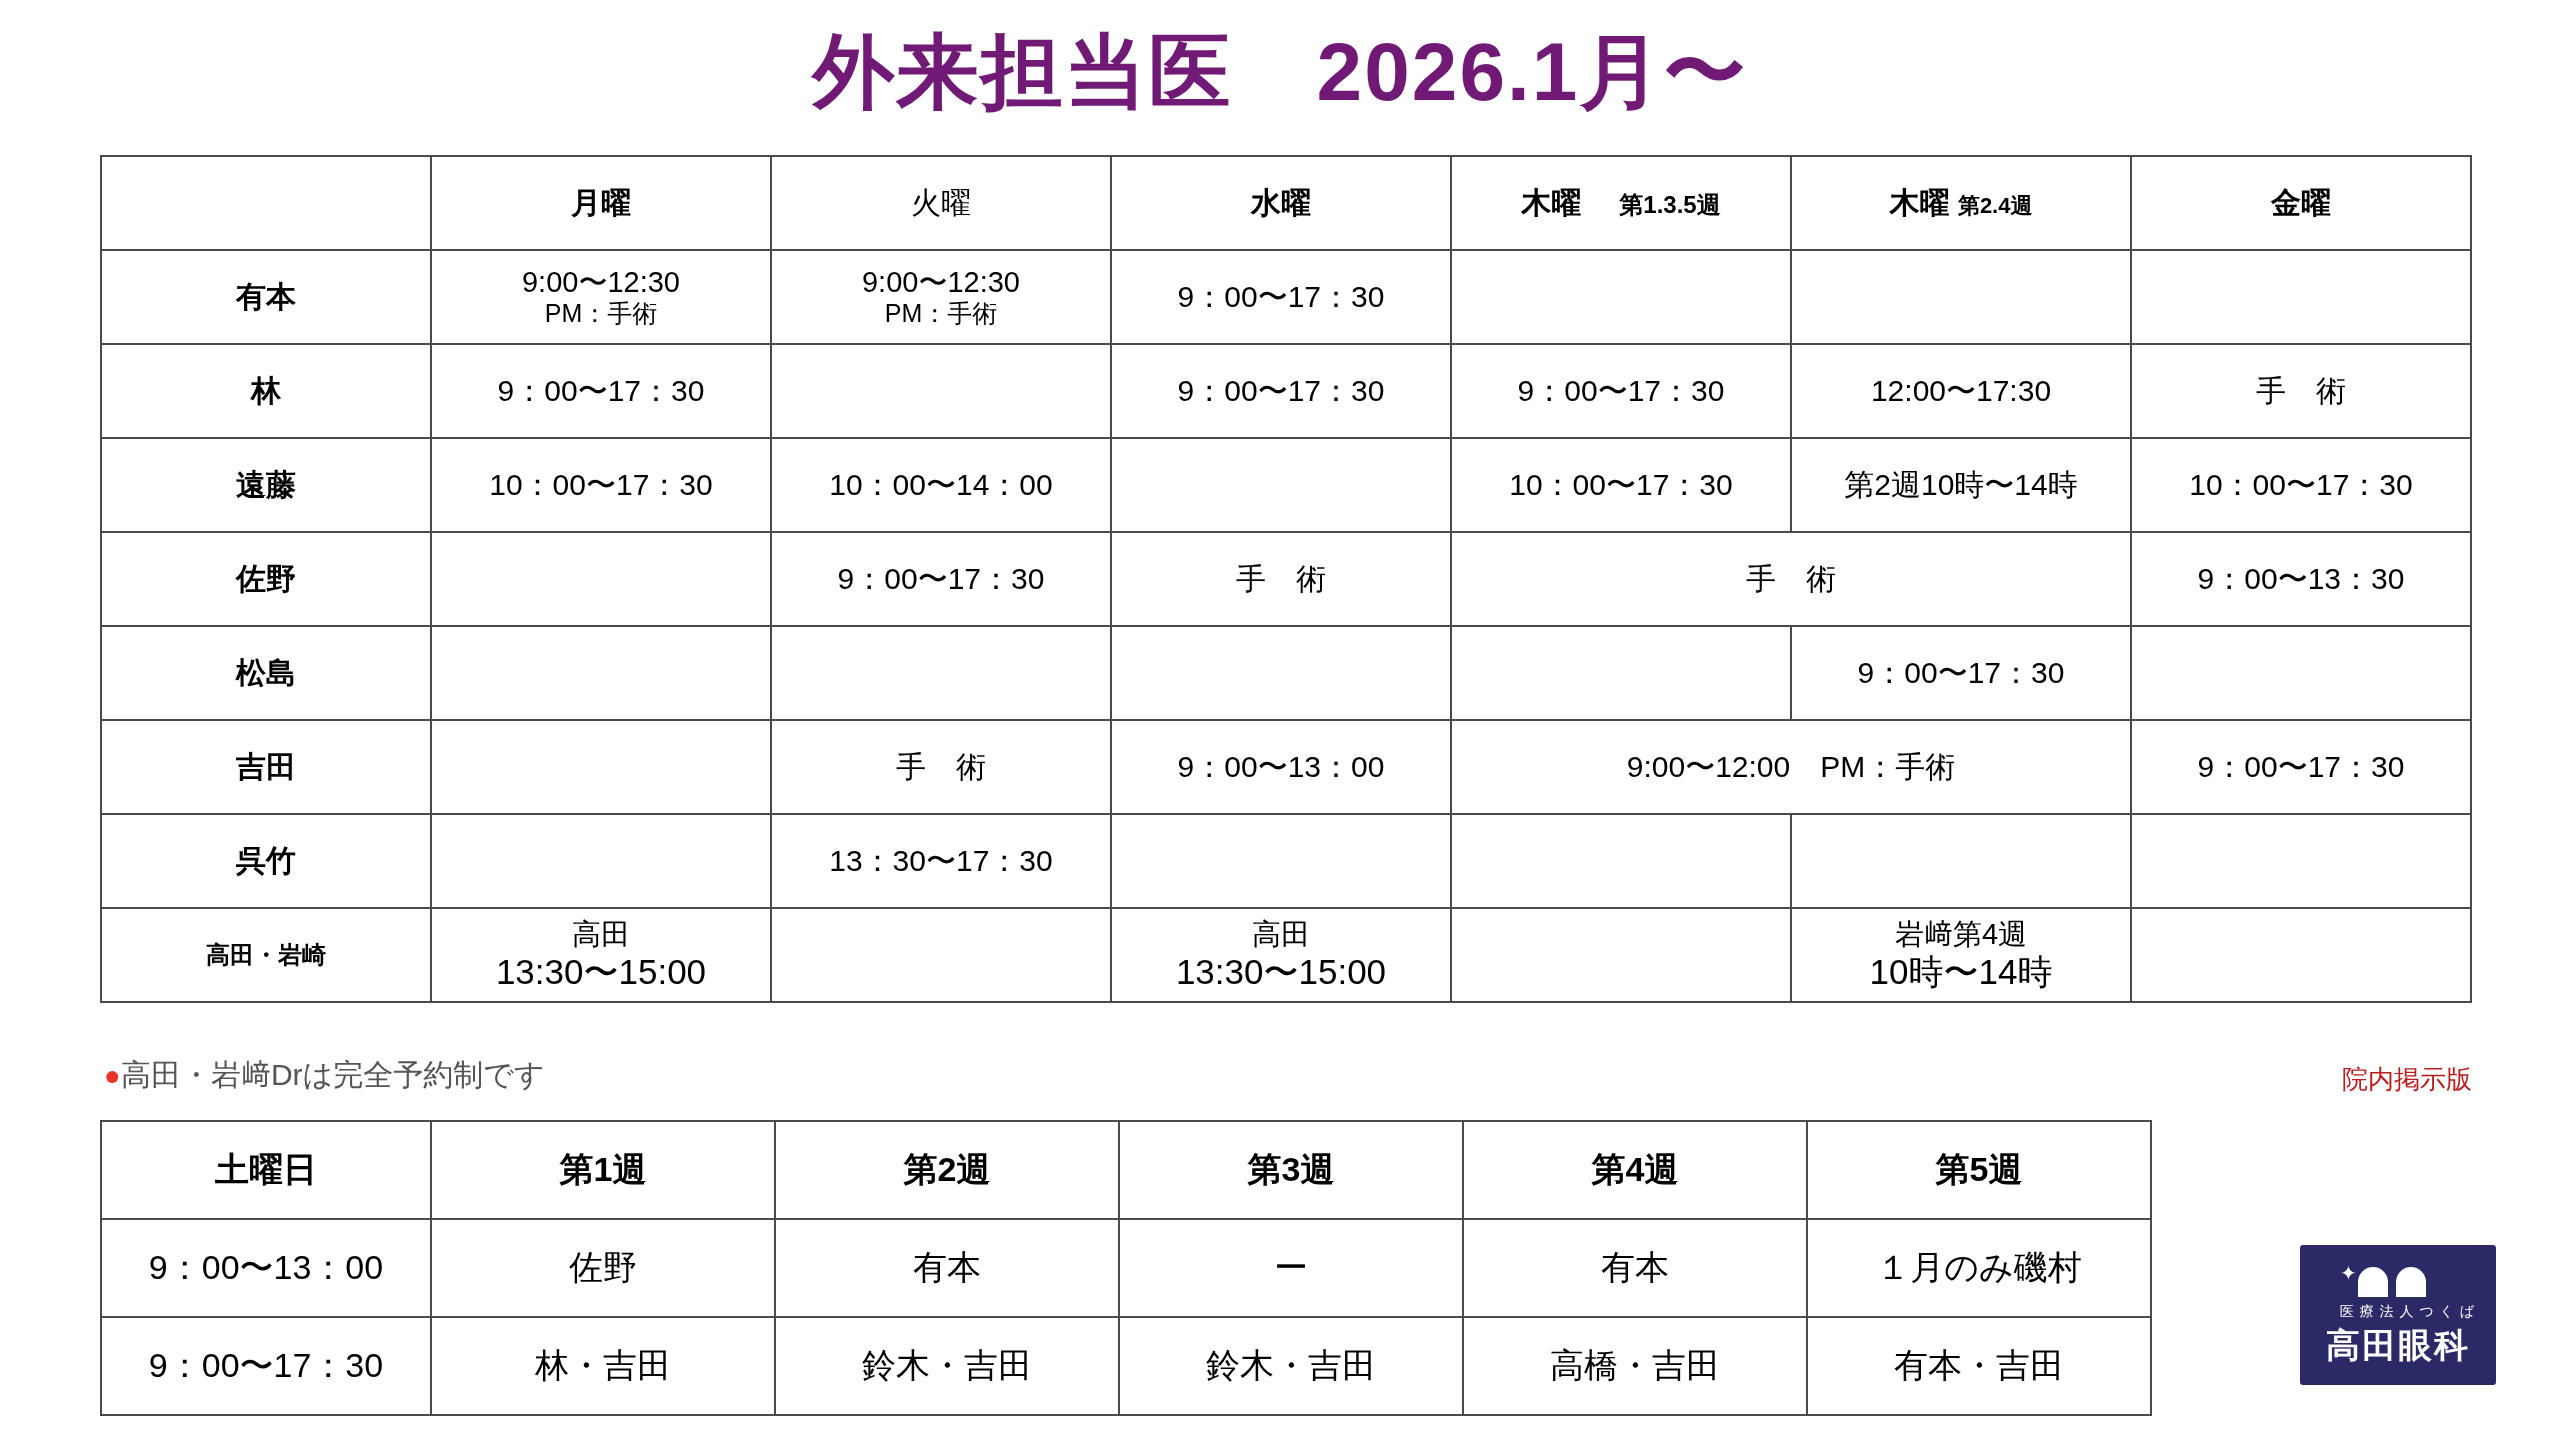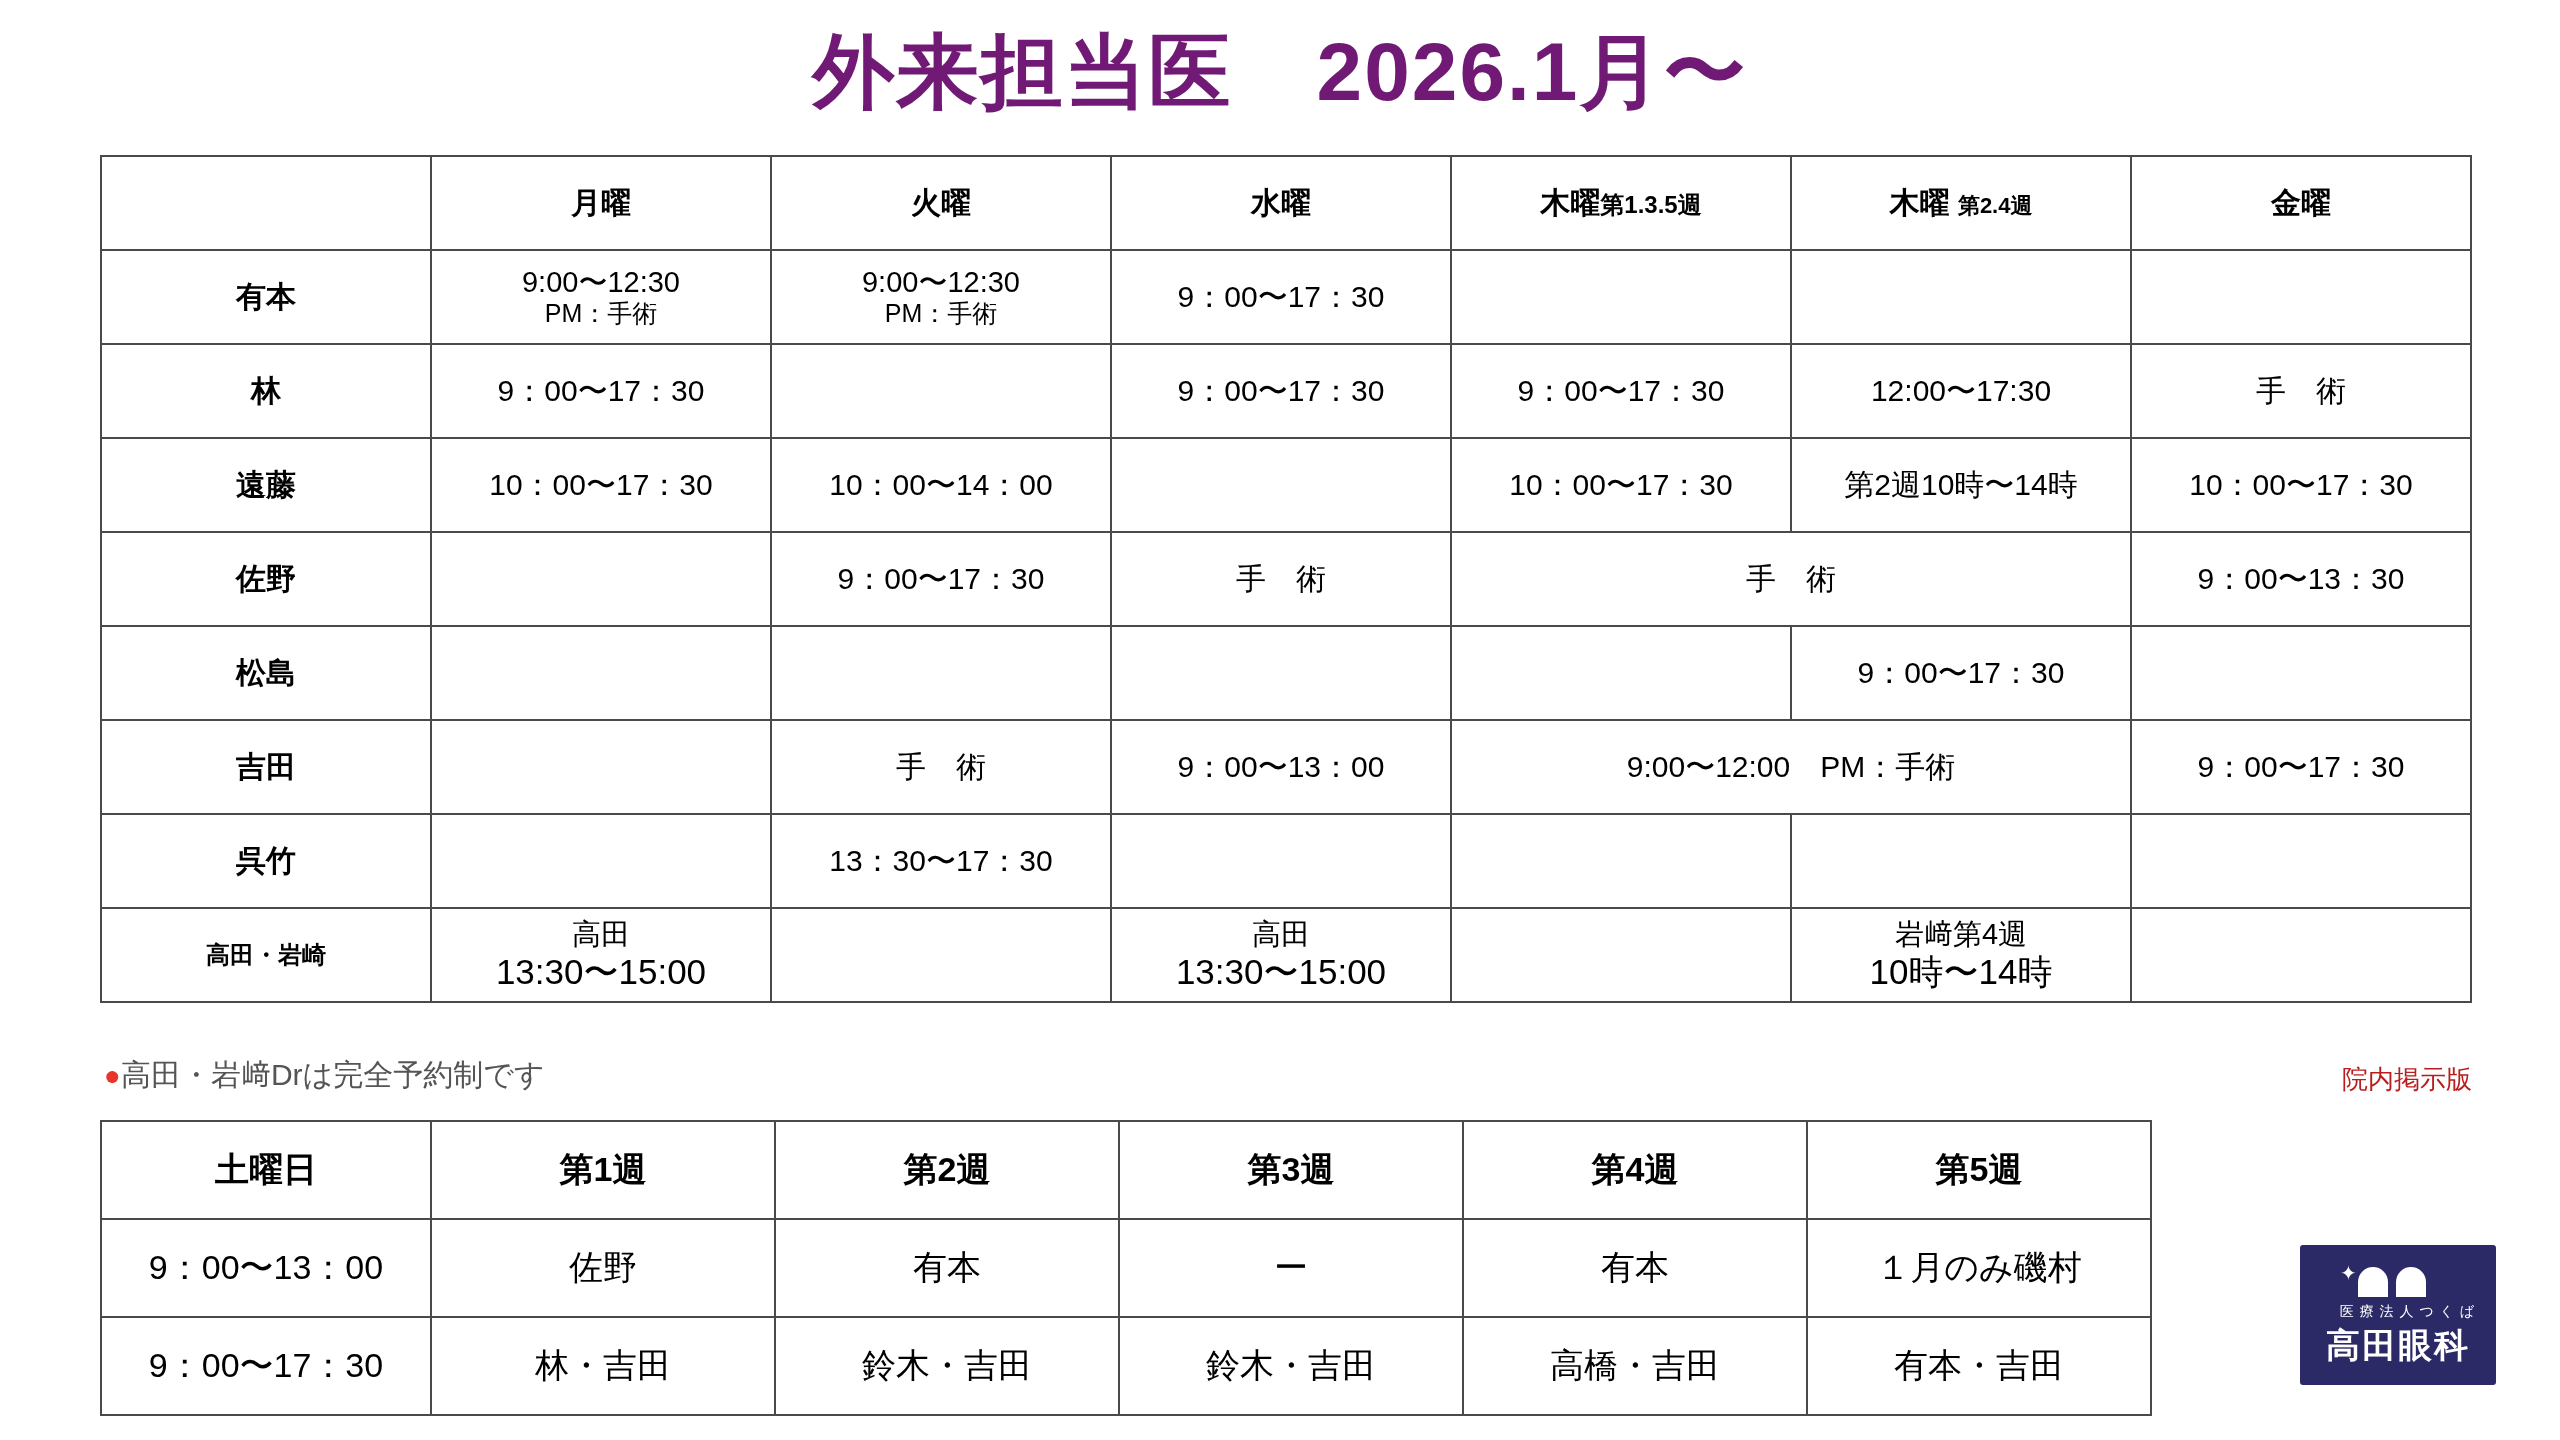--- a/index.html
+++ b/index.html
@@ -49,23 +49,23 @@
     font-size: 30px;
     padding: 0;
     height: 92px;
     background: #ffffff;
   }
   .main-table col.c-name  { width: 330px; }
   .main-table col.c-day   { width: 340px; }
 
   .hdr-blank { background: #ffffff; border: 2px solid #4a4a4a; }
   .hdr-cyan  { background: #2fd7ef; font-size: 38px; font-weight: bold; }
-  .hdr-green { background: #92e85c; font-size: 38px; font-weight: bold; margin-left: 16px; }
+  .hdr-green { background: #92e85c; font-size: 38px; font-weight: normal; margin-left: 16px; }
   .hdr-pink  { background: #f7c0dd; font-size: 38px; font-weight: bold; }
-  .hdr-pink .small { font-size: 24px; font-weight: bold; }
+  .hdr-pink .small { font-size: 24px; font-weight: bold; padding-left: 38px; }
   .hdr-pink .small2 { font-size: 22px; font-weight: bold; }
 
   .row-name {
     font-size: 42px;
     font-weight: bold;
   }
   .shade { background: #efefef; }
   .two-line .l1 { display: block; font-size: 29px; line-height: 1.18; }
   .two-line .l2 { display: block; font-size: 25px; line-height: 1.18; }
   .cell-sm { font-size: 27px; }

